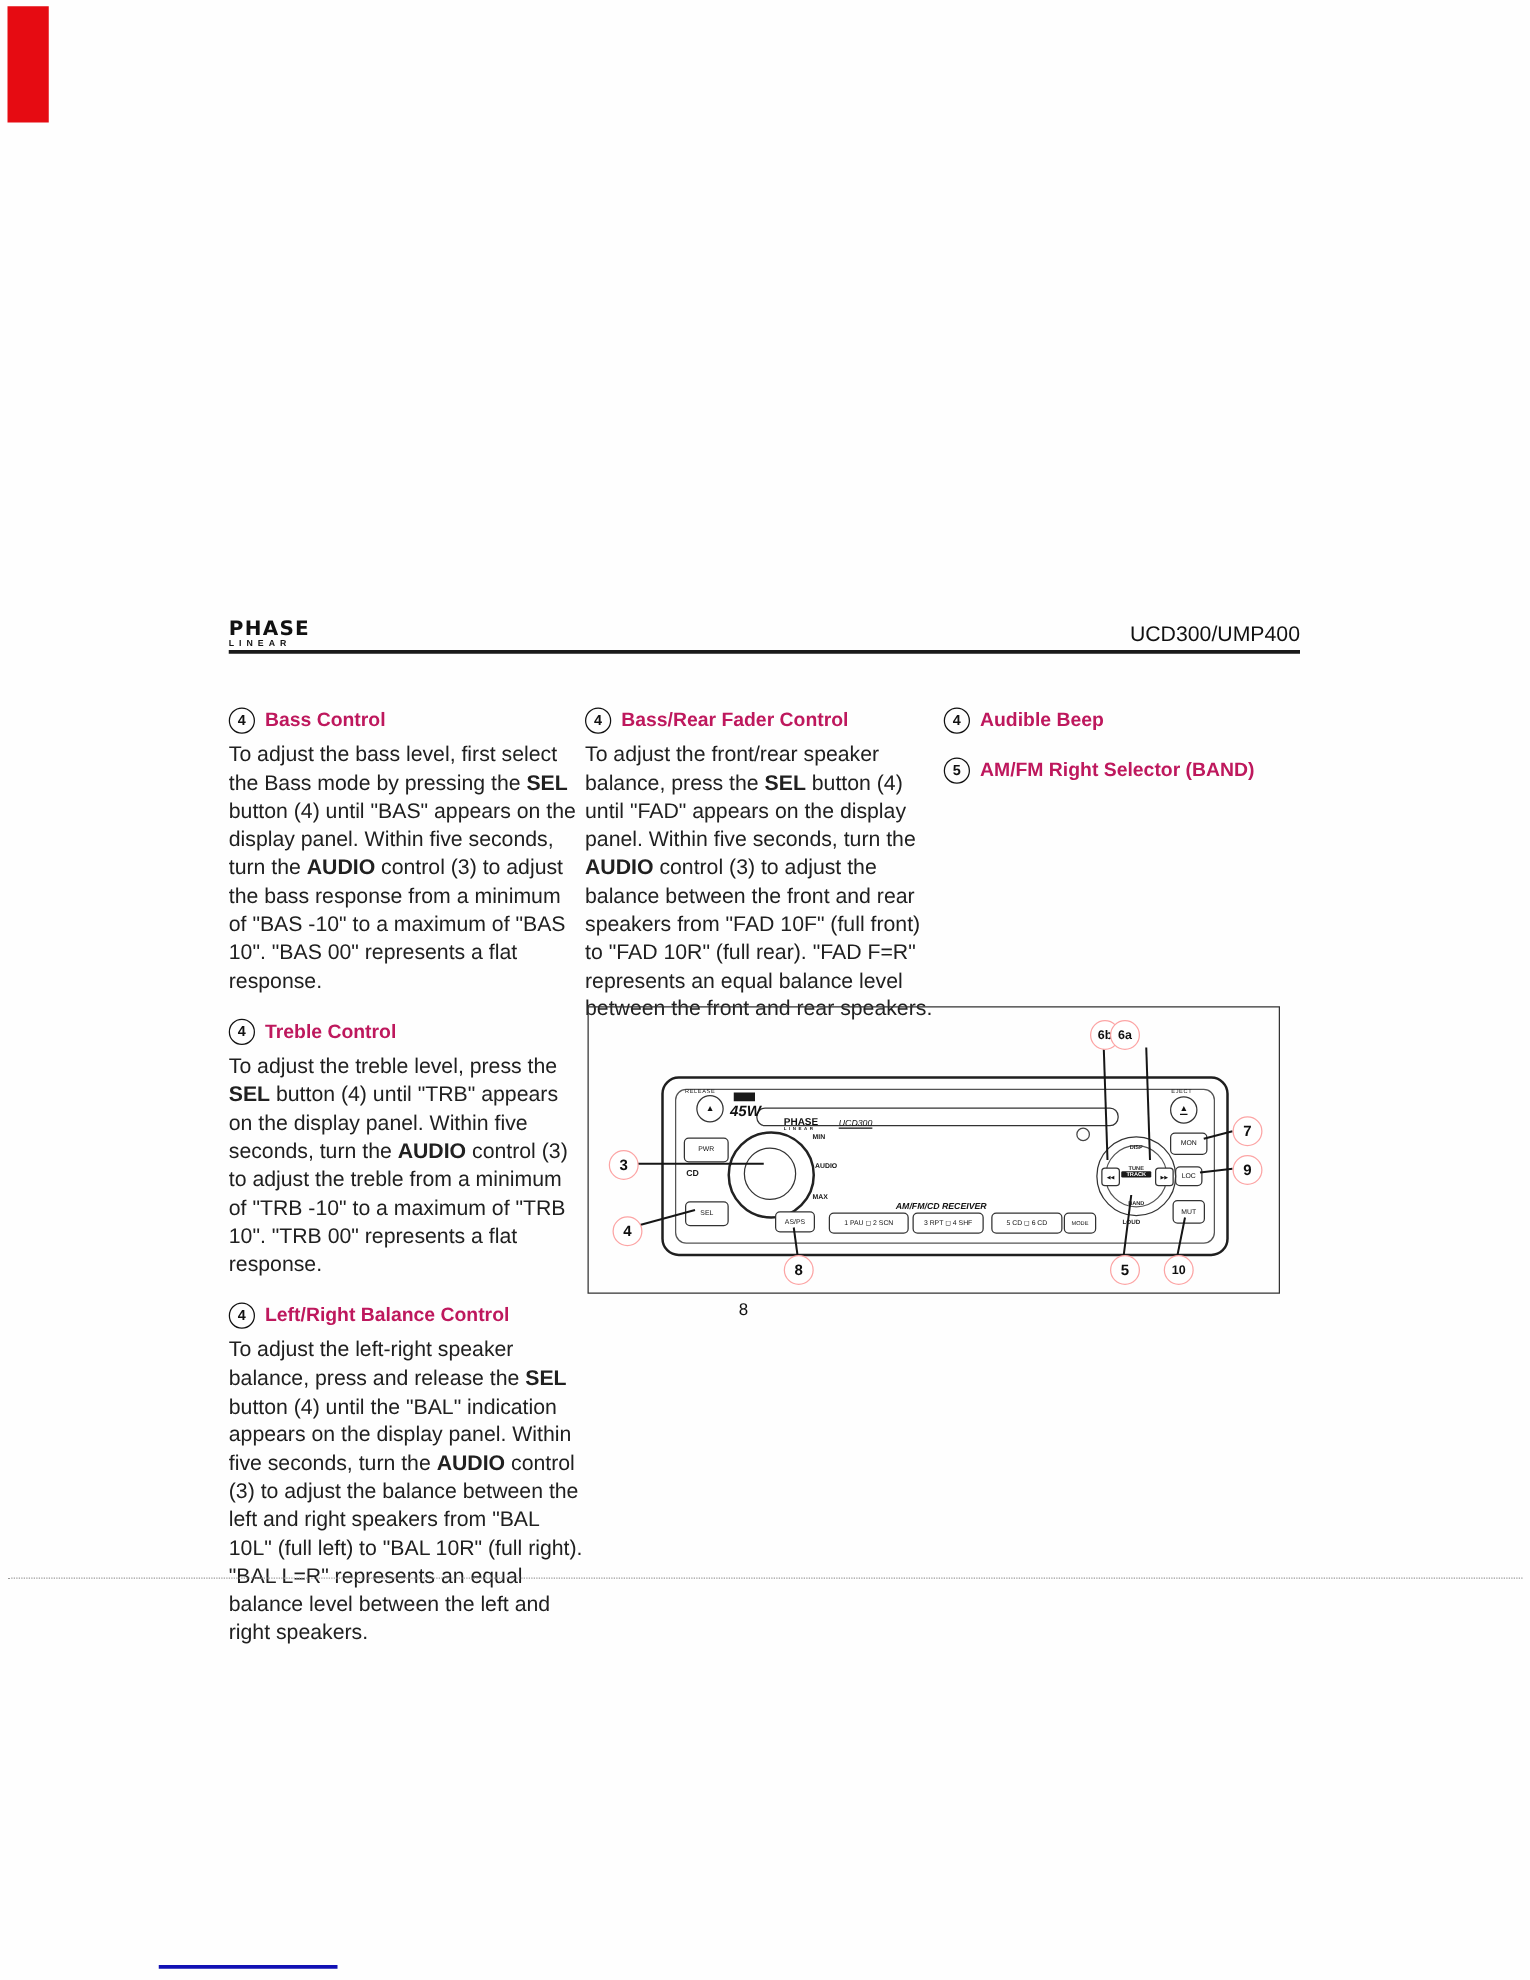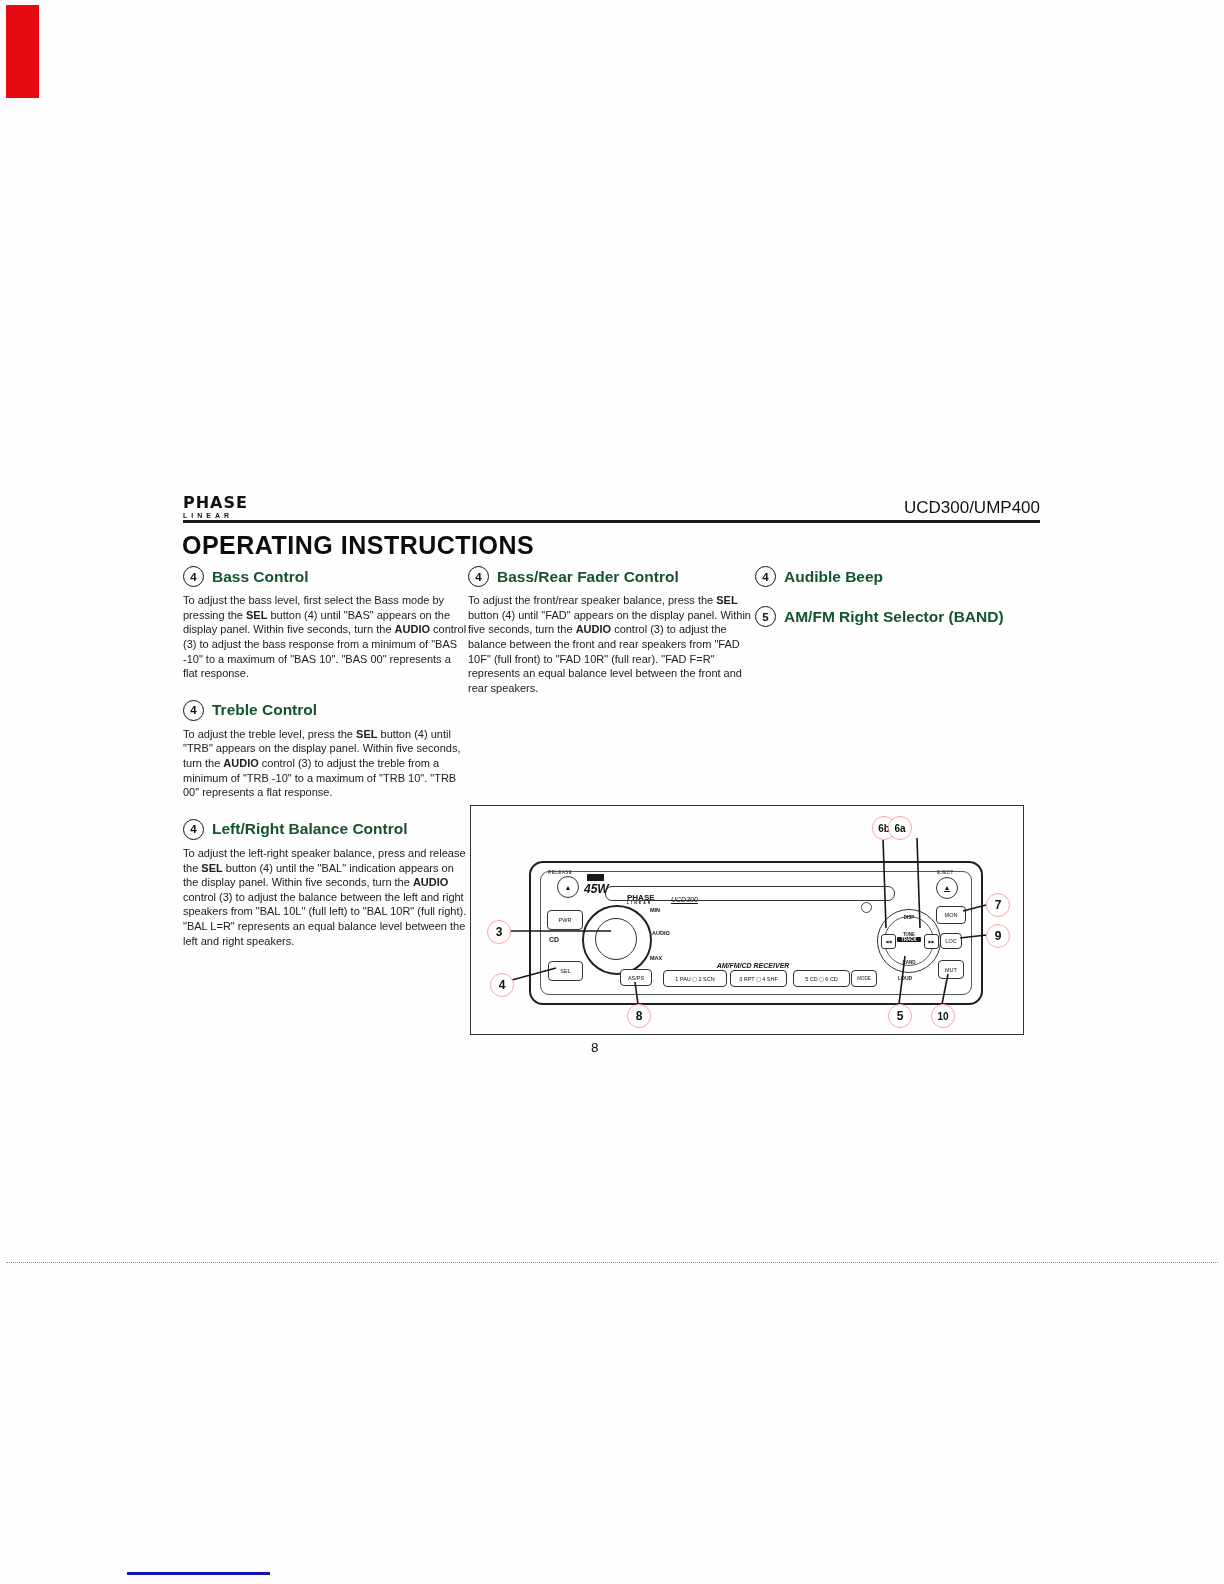--- a/index.html
+++ b/index.html
@@ -16,22 +16,22 @@
   #header-rule{left:183px;top:520px;width:857px;height:3px;background:#1a1a1a;}
   #page-title{left:182px;top:531px;font-size:25px;font-weight:900;letter-spacing:.5px;color:#0d0d0d;}
   
   .col{position:absolute;top:566px;width:284px;}
   #col1{left:183px;} #col2{left:468px;} #col3{left:755px;}
   .section{margin-bottom:19px;}
   .sec-head{display:flex;align-items:center;margin-bottom:6px;}
   .num-badge{width:19px;height:19px;border:1.7px solid #111;border-radius:50%;
              display:flex;align-items:center;justify-content:center;
              font-size:11.5px;font-weight:800;margin-right:8px;flex:0 0 auto;color:#111;}
-  .sec-title{font-size:15.5px;font-weight:800;color:#14532d;}
-  .sec-body{font-size:11px;line-height:1.33;color:#202020;}
+  .sec-title{font-size:15.5px;font-weight:800;color:#be185d;}
+  .sec-body{font-size:17px;line-height:1.33;color:#202020;}
   
   #diagram-box{left:470px;top:805px;width:552px;height:228px;border:1.6px solid #333;}
   #faceplate{left:58px;top:55px;width:450px;height:140px;border:2px solid #1f1f1f;border-radius:14px;background:#fff;}
   #faceplate-inner{left:9px;top:8px;width:430px;height:122px;border:1.3px solid #555;border-radius:9px;}
   .btn{position:absolute;border:1.3px solid #333;border-radius:4px;background:#fff;
        display:flex;align-items:center;justify-content:center;color:#111;white-space:nowrap;}
   .tiny{font-size:5.5px;} .micro{font-size:4.5px;}
   #cd-slot{left:74px;top:23px;width:288px;height:13px;border:1.4px solid #333;border-radius:7px;}
   #release-label{left:17px;top:7px;font-size:4.5px;letter-spacing:.5px;}
   #release-btn{left:26px;top:13px;width:20px;height:20px;border:1.4px solid #333;border-radius:50%;
@@ -101,21 +101,20 @@
 <div id="page">
 
   <div class="abs" id="red-mark"></div>
 
   <div class="abs" id="brand">
     <div class="b1">PHASE</div>
     <div class="b2">LINEAR</div>
   </div>
   <div class="abs" id="model">UCD300/UMP400</div>
   <div class="abs" id="header-rule"></div>
-  <div class="abs" id="page-title">OPERATING INSTRUCTIONS</div>
 
   <div class="col" id="col1">
     <div class="section">
       <div class="sec-head">
         <span class="num-badge">4</span>
         <span class="sec-title">Bass Control</span>
       </div>
       <div class="sec-body">To adjust the bass level, first select the Bass mode by pressing the <b>SEL</b> button (4) until "BAS" appears on the display panel. Within five seconds, turn the <b>AUDIO</b> control (3) to adjust the bass response from a minimum of "BAS -10" to a maximum of "BAS 10". "BAS 00" represents a flat response.</div>
     </div>
     <div class="section">

